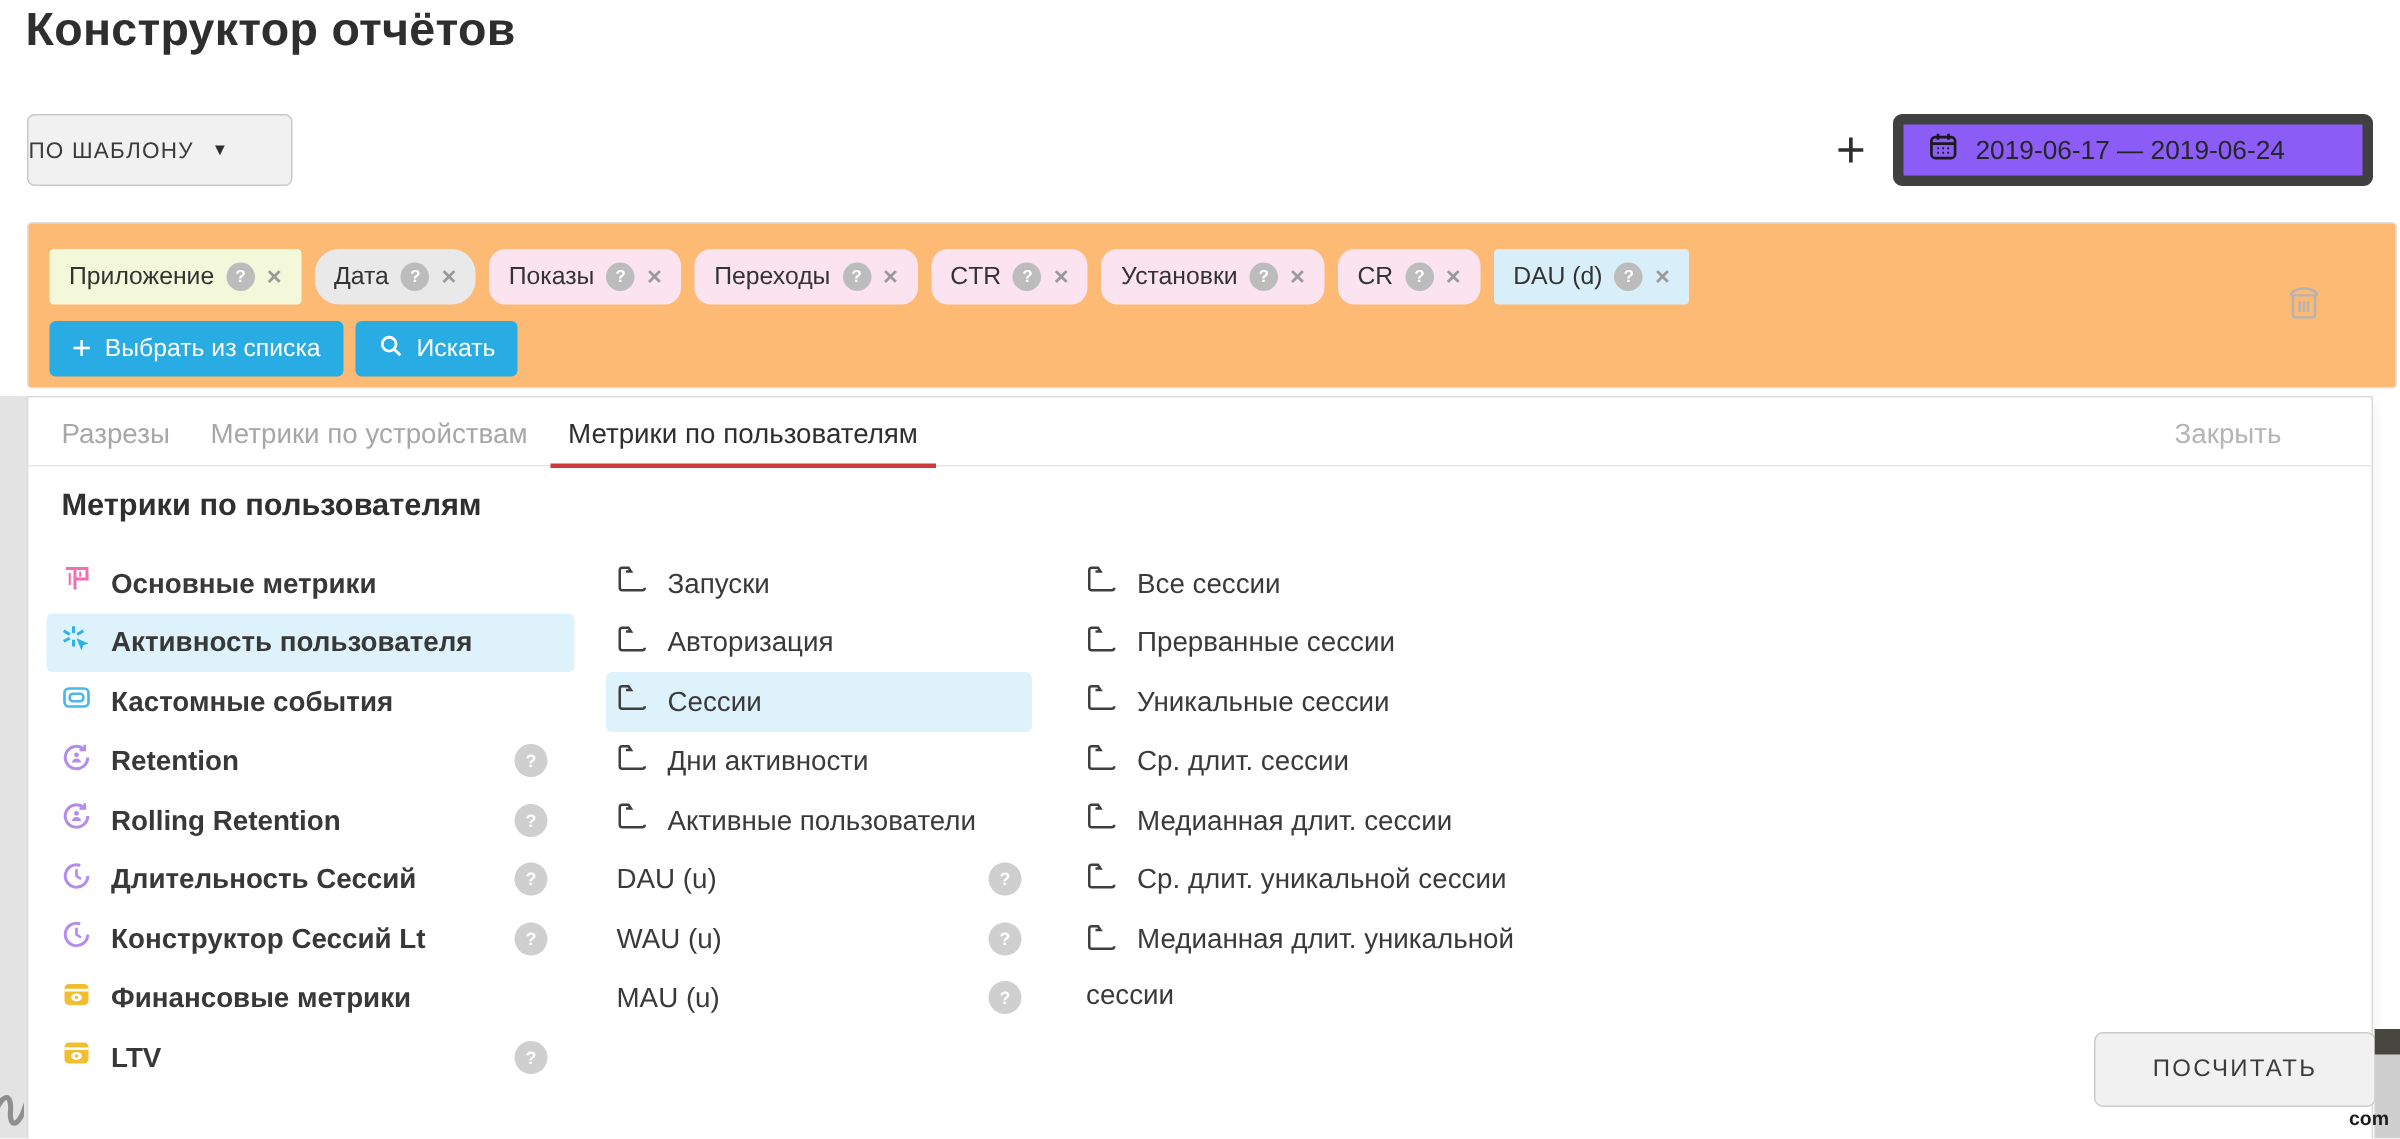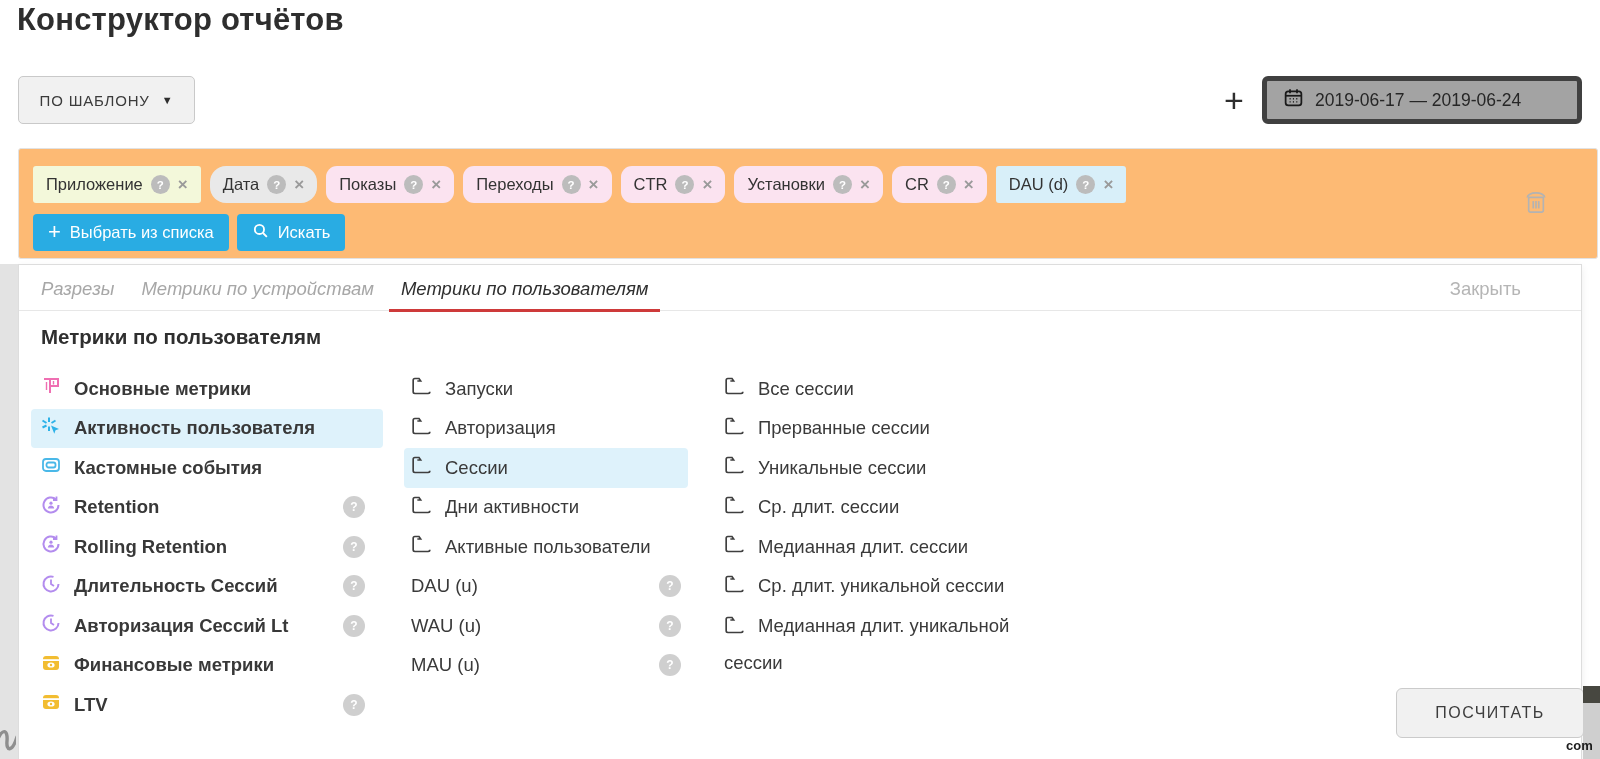--- a/index.html
+++ b/index.html
@@ -5,26 +5,26 @@
   * { box-sizing: border-box; margin: 0; padding: 0; }
   html,body { width:1600px; height:759px; overflow:hidden; }
   body {
     font-family: "Liberation Sans", "DejaVu Sans", sans-serif;
     background:#ffffff; color:#333; position:relative;
   }
   
   .page-title{ position:absolute; left:17px; top:2px; font-size:31px; font-weight:800; color:#2e2e2e; letter-spacing:.2px;}
   .tpl-btn{ position:absolute; left:18px; top:76px; height:48px; width:177px;
     background:#f1f1f1; border:1px solid #c9c9c9; border-radius:5px;
-    display:flex; align-items:center; justify-content:center; gap:12px;
+    display:flex; align-items:center; gap:12px;
     font-size:15px; letter-spacing:.8px; color:#3b3b3b; cursor:pointer;}
   .tpl-btn .caret{ font-size:11px; color:#2e2e2e;}
   .add-report{ position:absolute; left:1224px; top:82px; font-size:34px; font-weight:300; color:#2e2e2e; cursor:pointer; line-height:36px;}
   .date-btn{ position:absolute; left:1262px; top:76px; width:320px; height:48px;
-    background:#a3a3a3; border:5px solid #404040; border-radius:6px;
+    background:#8b5cf6; border:7px solid #404040; border-radius:6px;
     display:flex; align-items:center; gap:11px; padding:0 16px;
     font-size:17.5px; color:#262626; cursor:pointer;}
   
   .filter-box{ position:absolute; left:18px; top:148px; width:1580px; height:111px;
     background:#fdba74; border:1px solid #e2e2e2; border-radius:3px;}
   .chips{ position:absolute; left:14px; top:17px; display:flex; gap:9px;}
   .chip{ height:37px; border-radius:3px; display:flex; align-items:center; gap:8px;
     padding:0 13px; font-size:16.5px; color:#333; cursor:default; white-space:nowrap;}
   .chip--green{ background:#f3f8da;}
   .chip--gray{ background:#e9e9e9;border-radius:16px;}
@@ -37,21 +37,21 @@
   .cyan-btn{ height:37px; background:#29ace3; color:#fff; border:none; border-radius:4px;
     display:flex; align-items:center; gap:9px; padding:0 15px; font-size:16.5px;
     font-family:inherit; cursor:pointer;}
   .cyan-btn .plus{ font-size:22px; font-weight:400; line-height:1; margin-top:-2px;}
   .trash{ position:absolute; right:50px; top:50%; transform:translateY(-50%); cursor:pointer; color:#b3b3b3;}
   
   .panel{ position:absolute; left:18px; top:264px; width:1564px; height:520px;
     background:#fff; border:1px solid #ddd; box-shadow:0 3px 8px rgba(0,0,0,.07);}
   .tabbar{ position:relative; height:46px; border-bottom:1px solid #e7e7e7;
     display:flex; align-items:center; gap:27px; padding-left:22px;}
-  .tab{ font-size:18.5px; color:#a7a7a7; cursor:pointer; position:relative; height:46px; line-height:48px;font-style:italic;}
+  .tab{ font-size:18.5px; color:#a7a7a7; cursor:pointer; position:relative; height:46px; line-height:48px;}
   .tab.active{ color:#2f2f2f;}
   .tab.active::after{ content:""; position:absolute; left:-12px; right:-12px; bottom:-1px; height:3px; background:#ce3a3a;}
   .close-link{ position:absolute; right:60px; top:0; height:46px; line-height:48px; font-size:18.5px; color:#b5b5b5; cursor:pointer;margin-left:16px;}
   .panel-heading{ position:absolute; left:22px; top:60px; font-size:20.5px; font-weight:700; color:#2f2f2f;}
   .col{ position:absolute; top:104px;}
   .col1{ left:12px; width:352px;}
   .col2{ left:385px; width:284px;}
   .col3{ left:705px; width:348px;}
   .item{ position:relative; min-height:39.5px; display:flex; align-items:center; gap:13px;
     font-size:18.5px; color:#3a3a3a; padding-left:10px; border-radius:4px; cursor:pointer;}
@@ -255,21 +255,21 @@
       <span>Длительность Сессий</span>
       <span class="q">?</span>
     </div>
     <div class="item bold">
       <span class="icon">
         <svg width="20" height="20" viewBox="0 0 20 20" fill="none" stroke="#b38cee" stroke-width="2">
           <path d="M17.5 10a7.5 7.5 0 1 1-5-7.1"></path>
             <path d="M10 5.5V10l3 2" stroke-width="1.8"></path>
         </svg>
       </span>
-      <span>Авторизация Сессий Lt</span>
+      <span>Конструктор Сессий Lt</span>
       <span class="q">?</span>
     </div>
     <div class="item bold">
       <span class="icon">
         <svg width="20" height="20" viewBox="0 0 20 20">
           <rect x="2" y="3" width="16" height="14" rx="3" fill="#f2bd31"></rect>
           <rect x="2" y="6.2" width="16" height="1.8" fill="#fff"></rect>
           <ellipse cx="10" cy="12" rx="3.6" ry="2.6" fill="#fff"></ellipse>
             <circle cx="10" cy="12" r="1.2" fill="#f2bd31"></circle>
         </svg>

